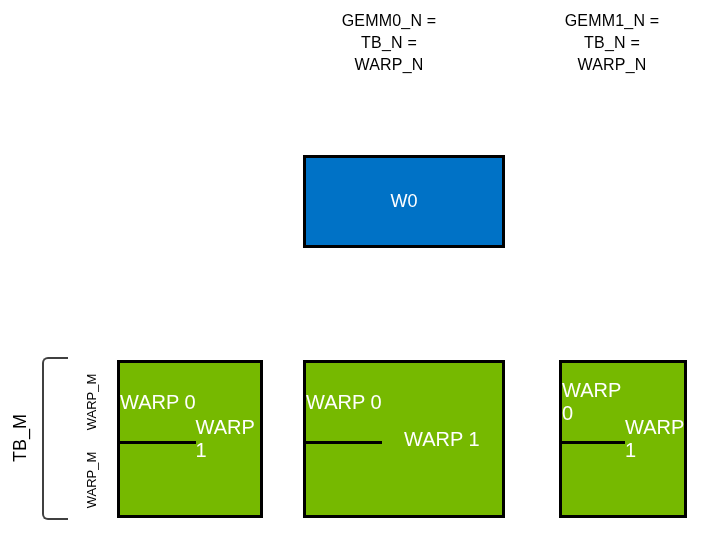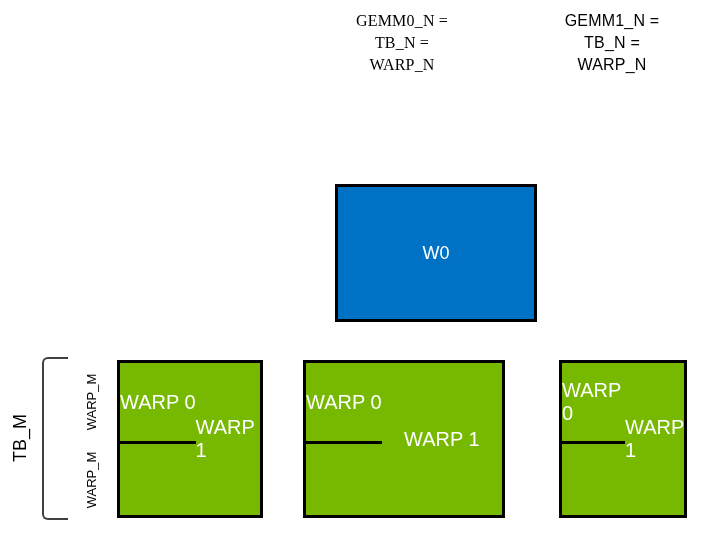--- a/index.html
+++ b/index.html
@@ -6,29 +6,29 @@
   .canvas{
     position:relative;width:720px;height:540px;overflow:hidden;
     background:var(--background,#ffffff);
     font-family:"Liberation Sans",sans-serif;
   }
   .hdr{
     position:absolute;top:10px;width:200px;text-align:center;
     font-size:16px;line-height:22px;font-weight:400;
     color:var(--text-dark,#000);letter-spacing:0.2px;
   }
-  .hdr-gemm0{left:302px;font-family:Liberation Serif, serif;}
+  .hdr-gemm0{left:289px;}
   .hdr-gemm1{left:512px;}
   .bluebox{
     position:absolute;box-sizing:border-box;
     background:var(--blue,#0072c6);border:3px solid var(--border,#000);
     display:flex;align-items:center;justify-content:center;
     color:var(--text-light,#fff);font-size:18px;
   }
-  .w0{left:303px;top:184px;width:202px;height:138px;margin-left:32px;}
+  .w0{left:303px;top:155px;width:202px;height:93px;}
   .w1{left:559px;top:110px;width:128px;height:197px;}
   .stack{
     position:absolute;top:360px;height:158px;box-sizing:border-box;
     background:var(--green,#76b900);border:3px solid var(--border,#000);
     display:flex;flex-direction:row;
   }
   .stack-left{left:117px;width:146px;}
   .stack-mid{left:303px;width:202px;}
   .stack-right{left:559px;width:128px;}
   .row{

